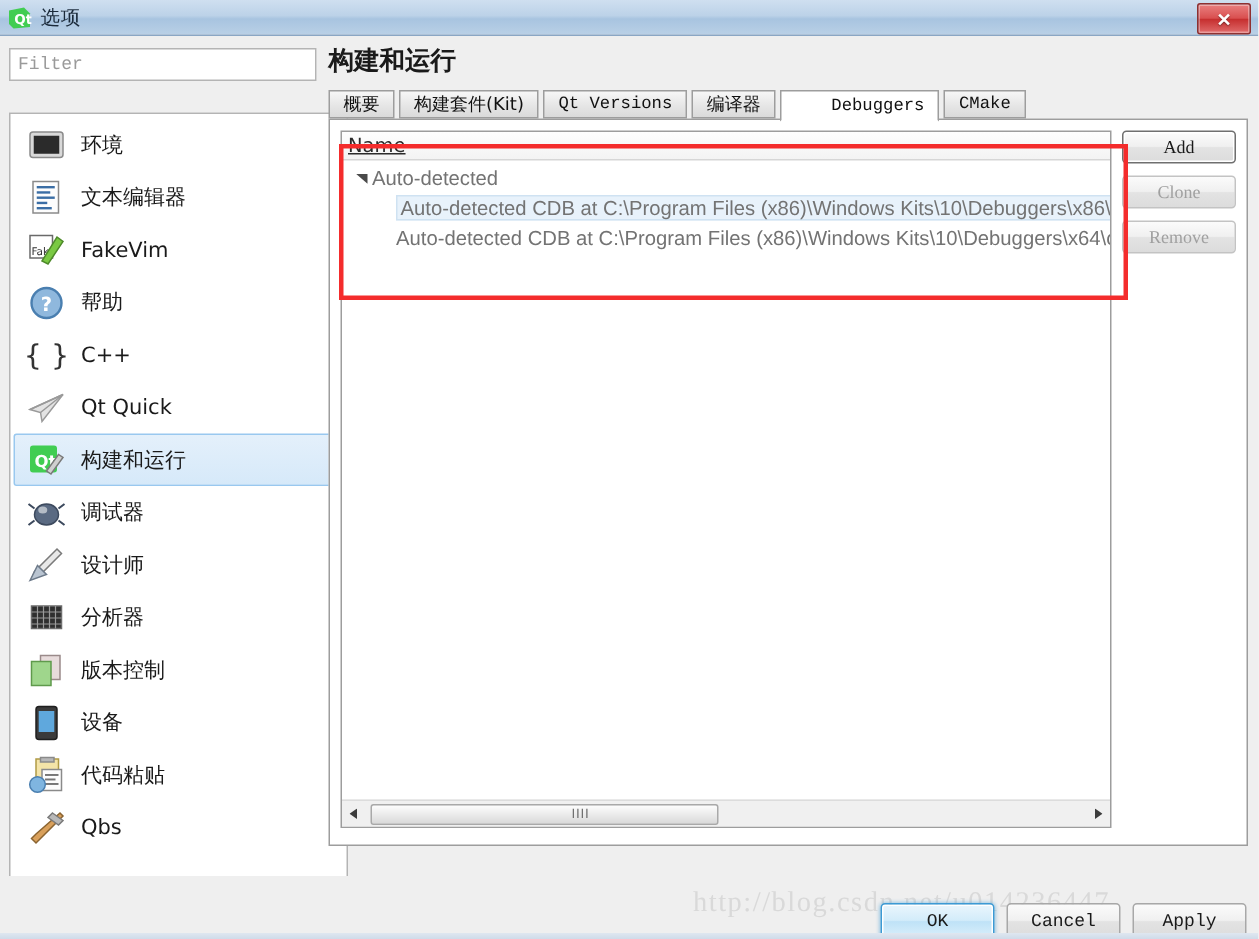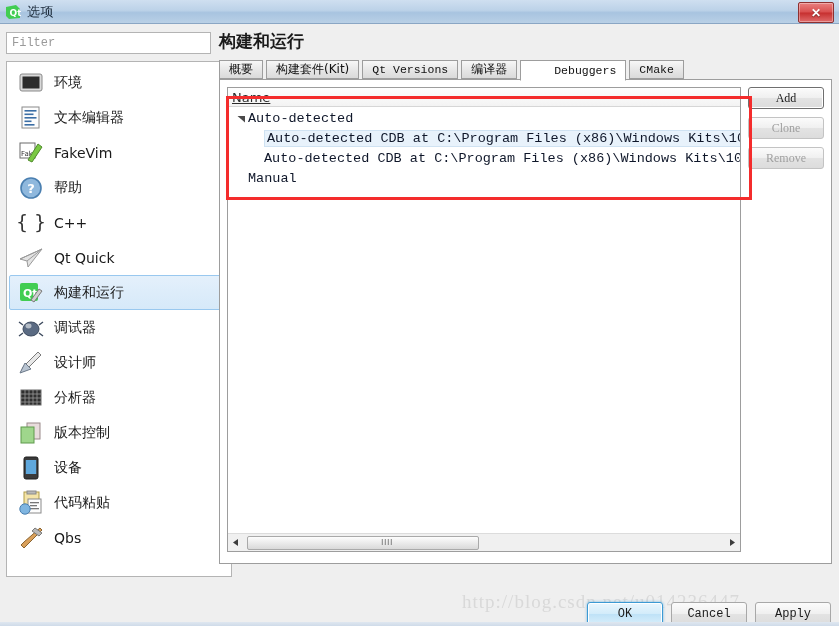--- a/index.html
+++ b/index.html
@@ -75,21 +75,21 @@
     font-family: "Liberation Mono", monospace;
     font-size: 12px;
     color: #9a9a9a;
     padding: 0 5px;
     line-height: 20px;
     outline: none;
   }
   .filter-box::placeholder { color: #9a9a9a; opacity: 1; }
 
   .cat-list {
-    position: absolute; left: 0; top: 29px;
+    position: absolute; left: 0; top: 43px;
     width: 226px; height: 516px;
     box-sizing: border-box;
     border: 1px solid #b4b4b4;
     background: #ffffff;
     padding-top: 3px;
     overflow: hidden;
   }
   .cat-item {
     height: 35px;
     margin: 0 2px;
@@ -203,22 +203,22 @@
   }
   .tree-row {
     height: 20px;
     display: flex; align-items: center;
     white-space: nowrap;
     box-sizing: border-box;
     cursor: default;
   }
   .tree-row .txt {
     font-size: 13.5px;
-    color: #0f172a;
-    font-family: Liberation Mono, monospace;
+    color: #737373;
+    font-family: Liberation Sans, sans-serif;
   }
   .tree-row.child { padding-left: 36px; }
   .tree-row.group { padding-left: 6px; }
   .tree-row.highlight .txt {
     background: #e8f2fb;
     border: 1px solid #cfe2f2;
     padding: 0 2px;
     margin: -1px 0;
   }
   .expander {
@@ -544,24 +544,20 @@
                     <polygon points="0.5,2 8,2 8,8.5" fill="#4a4a4a"></polygon>
                   </svg>
                 </span>
                 <span class="txt">Auto-detected</span>
               </div>
               <div class="tree-row child highlight">
                 <span class="txt">Auto-detected CDB at C:\Program Files (x86)\Windows Kits\10\Debuggers\x86\c</span>
               </div>
               <div class="tree-row child">
                 <span class="txt">Auto-detected CDB at C:\Program Files (x86)\Windows Kits\10\Debuggers\x64\c</span>
-              </div>
-              <div class="tree-row group">
-                <span class="expander"></span>
-                <span class="txt">Manual</span>
               </div>
             </div>
 
           <div class="hscroll">
             <div class="hs-arrow">
               <svg width="7" height="7" viewBox="0 0 7 7">
                   <polygon points="5,0 5,7 0,3.5" fill="#3c3c3c"></polygon>
                 </svg>
             </div>
             <div class="hs-track">

